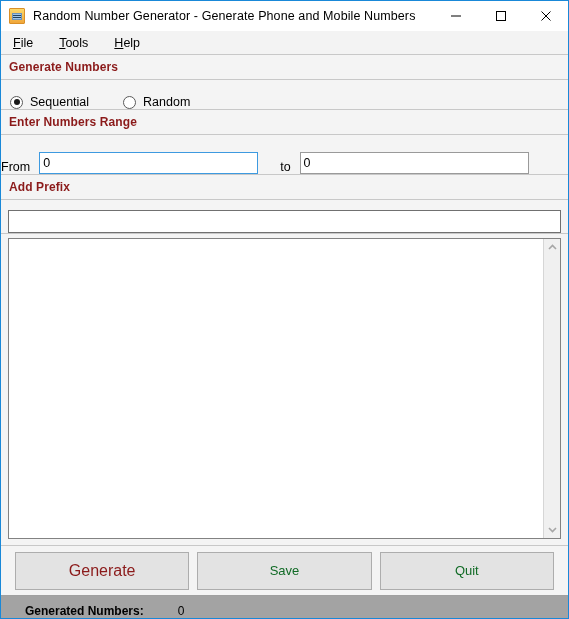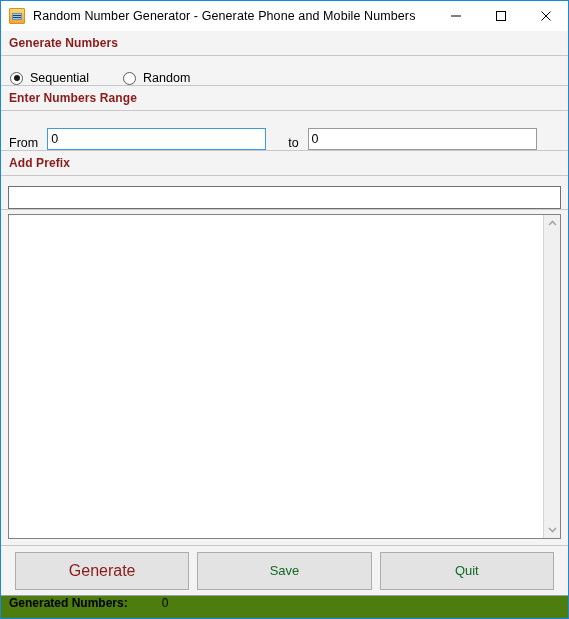--- a/index.html
+++ b/index.html
@@ -156,21 +156,21 @@
     content: "";
     position: absolute;
     left: 50%; top: 50%;
     width: 6px; height: 6px;
     margin-left: -3px; margin-top: -3px;
     border-radius: 50%;
     background: #1a1a1a;
   }
 
   
-  .range-row { flex: 0 0 40px; height: 40px; padding-left: 8px; }
+  .range-row { flex: 0 0 40px; height: 40px; }
   .field-label {
     font-size: 12.5px;
     color: #000;
     margin-right: 9px;
     white-space: nowrap;
   }
   .txtinput {
     height: 22px;
     box-sizing: border-box;
     background: #ffffff;
@@ -265,24 +265,24 @@
     flex: 1 1 0;
   }
   .btn:last-child { margin-right: 0; }
   .btn-generate { font-size: 16px; color: #8b1a1a; }
   .btn-green { font-size: 13px; color: #116b26; }
 
   
   .statusbar {
     flex: 0 0 22px;
     height: 22px;
-    background: #4d7c0f;
-    display: flex;
-    align-items: flex-start;
-    padding-left: 8px;
+    background: #a3a3a3;
+    display: flex;
+    align-items: flex-end;
+    padding-left: 24px;
     box-sizing: border-box;
   }
   .status-label {
     font-size: 12px;
     font-weight: bold;
     color: #000;
     white-space: nowrap;
   }
   .status-value {
     font-size: 12px;
@@ -312,20 +312,25 @@
       </div>
       <div class="win-btn">
         <svg width="12" height="12" viewBox="0 0 12 12">
             <line x1="1.5" y1="1.5" x2="10.5" y2="10.5" stroke="#000" stroke-width="1"></line>
             <line x1="10.5" y1="1.5" x2="1.5" y2="10.5" stroke="#000" stroke-width="1"></line>
           </svg>
       </div>
     </div>
   </div>
 
+  <div class="menubar">
+    <div class="menu-item"><span class="acc">F</span><span>ile</span></div>
+    <div class="menu-item"><span class="acc">T</span><span>ools</span></div>
+    <div class="menu-item"><span class="acc">H</span><span>elp</span></div>
+  </div>
 
   <div class="band band-head">
     <span class="section-title">Generate Numbers</span>
   </div>
   <div class="band-body radio-row">
     <label class="radio-opt checked">
       <span class="radio-mark"></span>
       <span>Sequential</span>
     </label>
     <label class="radio-opt">

